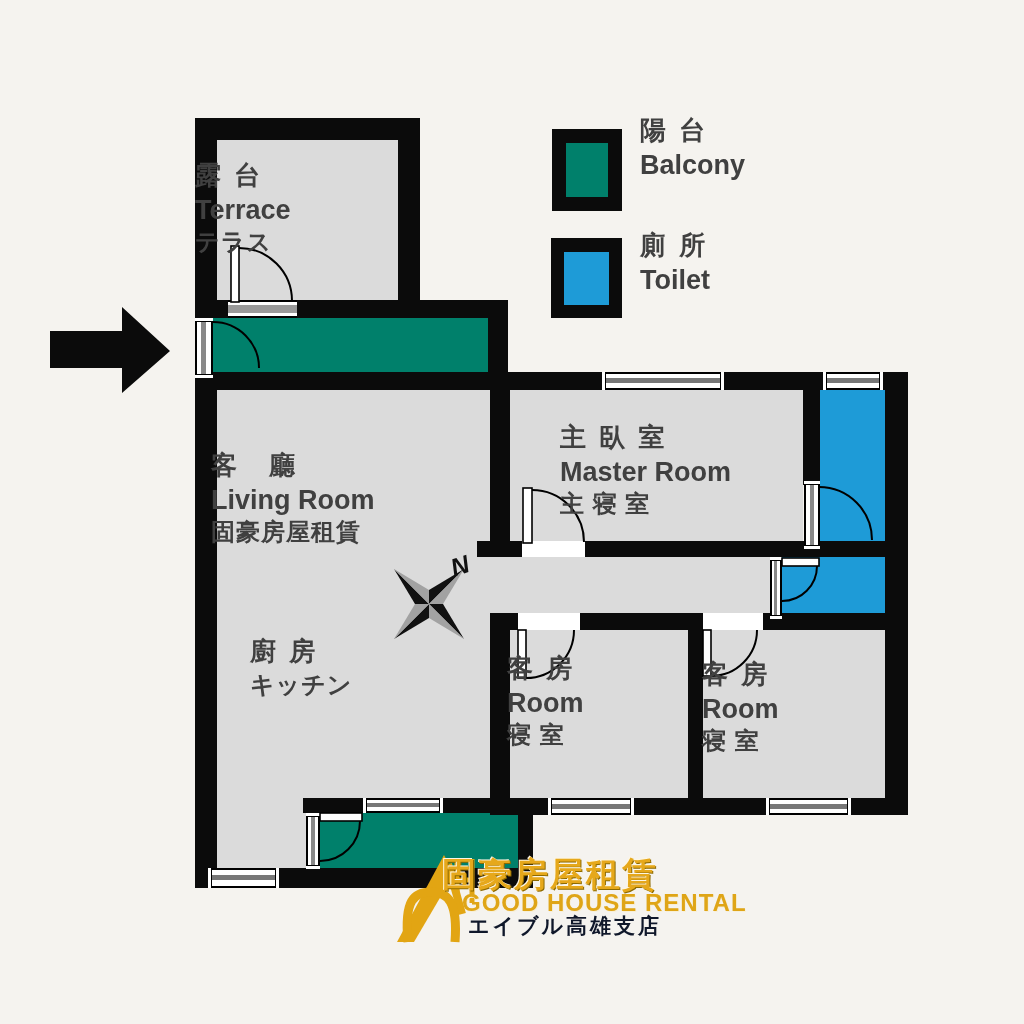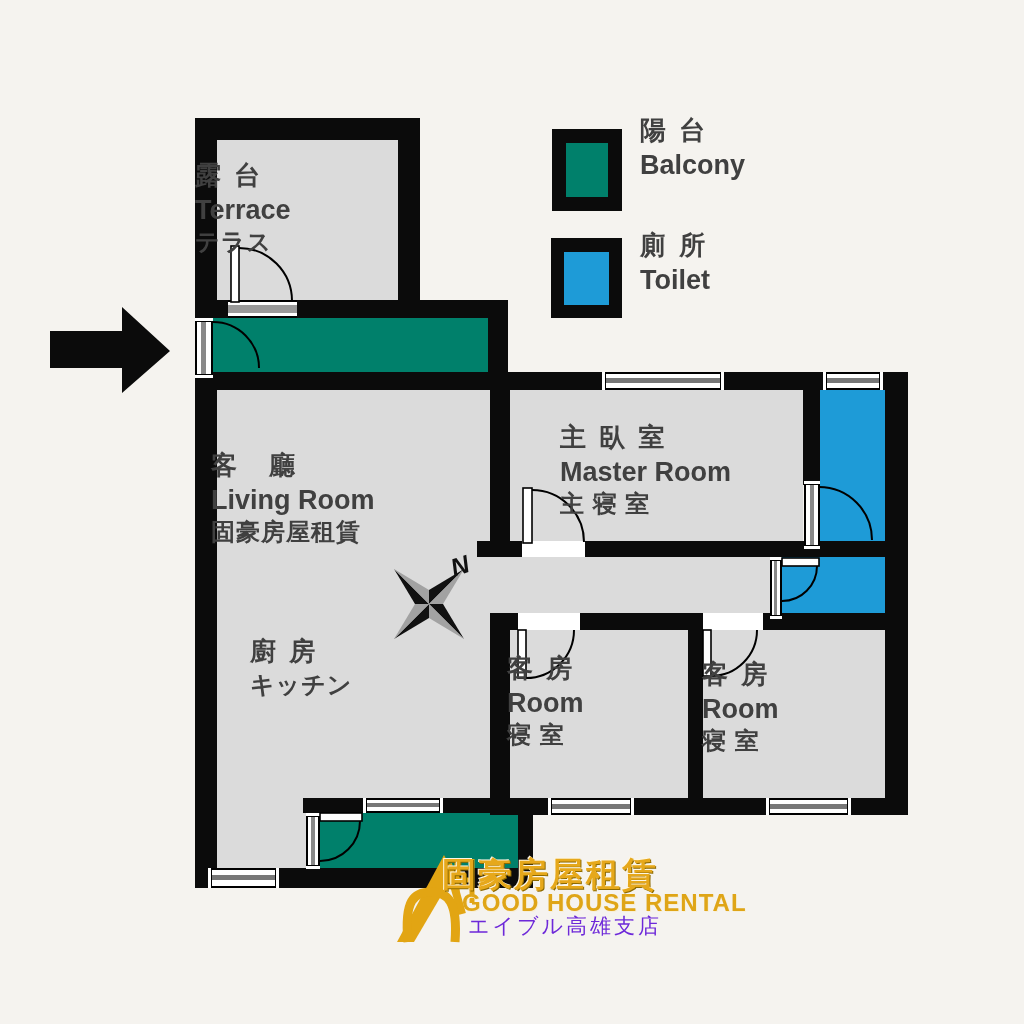--- a/index.html
+++ b/index.html
@@ -24,22 +24,22 @@
   .rlabel .zh{font-size:26px;letter-spacing:3px;margin-bottom:9px;white-space:pre;}
   .rlabel .en{font-size:27px;margin-bottom:6px;white-space:nowrap;}
   .rlabel .ja{font-size:24px;letter-spacing:1px;white-space:pre;}
   .legendbox{position:absolute;background:#0b0b0b;}
   .legendbox .swatch{position:absolute;}
   #logo{position:absolute;left:390px;top:845px;width:290px;height:105px;}
   #logo .l1{position:absolute;left:52px;top:7px;font-size:34px;font-weight:bold;letter-spacing:2px;
             color:#e6a81b;text-shadow:-1px -1px 0 #fdf6e3,1px 1px 0 #8d6a00;white-space:nowrap;}
   #logo .l2{position:absolute;left:72px;top:44px;font-size:24px;font-weight:bold;letter-spacing:1px;
             color:#dfa517;text-shadow:1px 1px 0 #f7efd8;white-space:nowrap;}
-  #logo .l3{position:absolute;left:78px;top:67px;font-size:21px;font-weight:normal;letter-spacing:3px;
-            color:#6d28d9;white-space:nowrap;}
+  #logo .l3{position:absolute;left:78px;top:67px;font-size:21px;font-weight:bold;letter-spacing:3px;
+            color:#0f172a;white-space:nowrap;}
   svg{position:absolute;left:0;top:0;}
 </style>
 </head>
 <body>
 
 <div id="canvas">
 
   <div class="floor" style="left:217px;top:140px;width:181px;height:160px;"></div>
   <div class="floor" style="left:217px;top:390px;width:273px;height:480px;"></div>
   <div class="floor" style="left:508px;top:390px;width:295px;height:153px;"></div>

